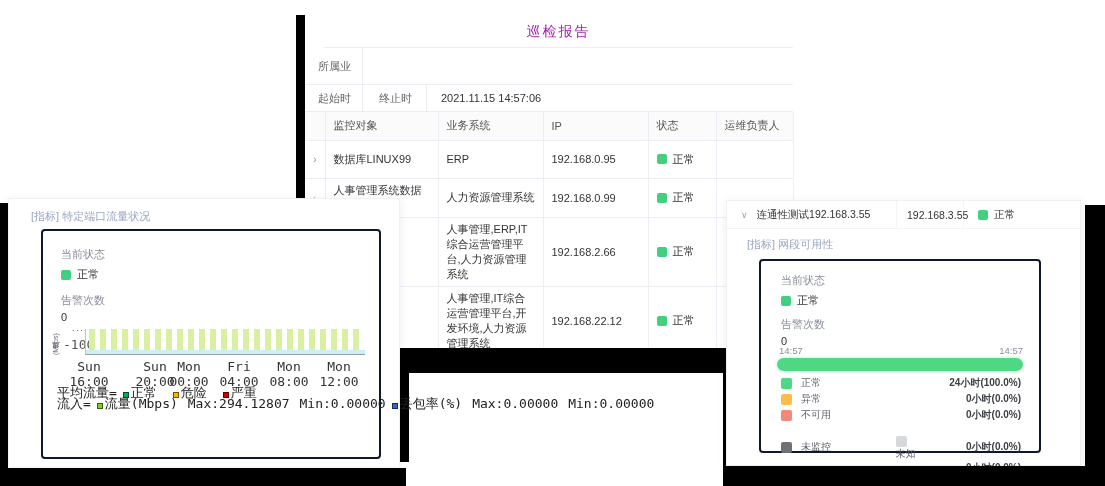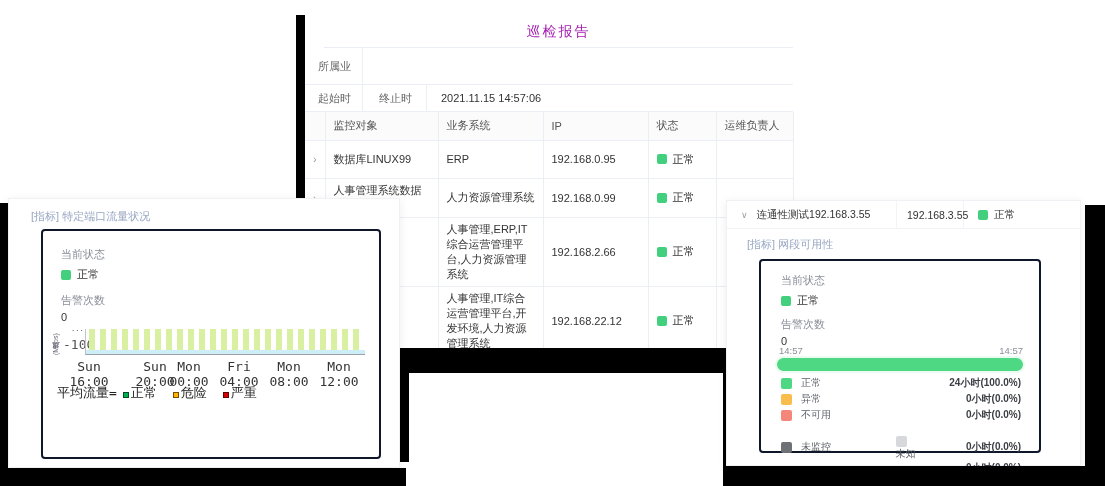--- a/index.html
+++ b/index.html
@@ -247,20 +247,21 @@
         <div class="xtick" style="left:16px;">Sun 16:00</div>
         <div class="xtick" style="left:82px;">Sun 20:00</div>
         <div class="xtick" style="left:116px;">Mon 00:00</div>
         <div class="xtick" style="left:166px;">Fri 04:00</div>
         <div class="xtick" style="left:216px;">Mon 08:00</div>
         <div class="xtick" style="left:266px;">Mon 12:00</div>
       </div>
 
       <div class="mrtg">
         <div><span>平均流量=</span><span class="sq sq-g"></span><span>正常</span><span class="gap"></span><span class="sq sq-y"></span><span>危险</span><span class="gap"></span><span class="sq sq-r"></span><span>严重</span></div>
+        <div><span>流入=</span><span class="sq sq-fg"></span><span>流量(Mbps)</span><span class="gap"></span><span>Max:294.12807</span><span class="gap"></span><span>Min:0.00000</span><span class="sq sq-b"></span><span>丢包率(%)</span><span class="gap"></span><span>Max:0.00000</span><span class="gap"></span><span>Min:0.00000</span></div>
       </div>
     </div>
   </div>
 
   <div class="panel avail">
     <div class="a-head">
       <div class="a-c1">
         <span class="chev">∨</span>
         <span>连通性测试192.168.3.55</span>
       </div>

